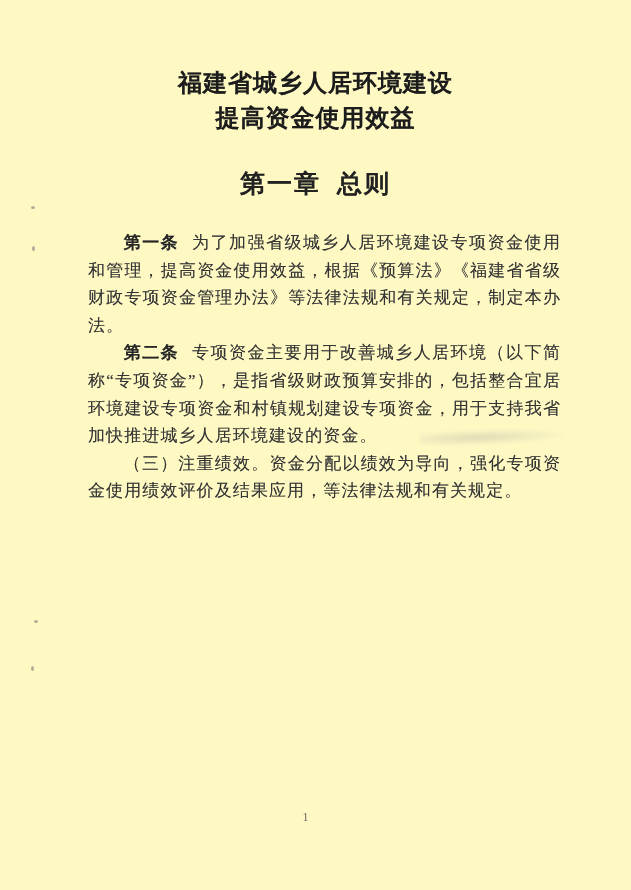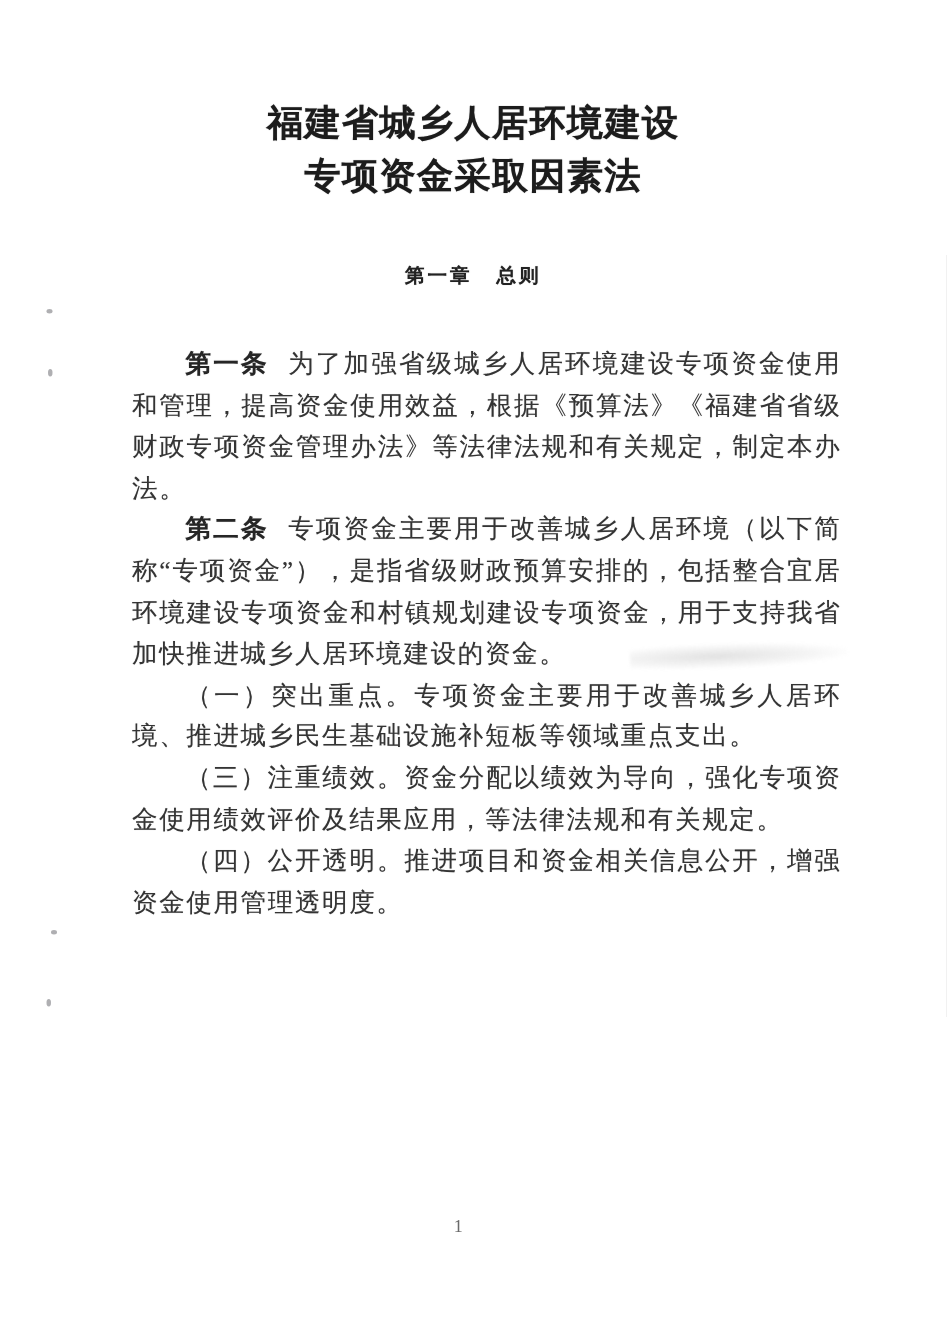--- a/index.html
+++ b/index.html
@@ -5,21 +5,21 @@
   html, body {
     margin: 0;
     padding: 0;
     background: #e8e8e8;
   }
   .page {
     position: relative;
     width: 631px;
     height: 890px;
     margin: 0;
-    background: #ffffff;
+    background: #fef9c3;
     overflow: hidden;
     font-family: "Liberation Serif", "DejaVu Serif", serif;
     color: #333;
   }
   
   .doc-title {
     margin: 66px 0 0 0;
     text-align: center;
     font-weight: bold;
     color: #1c1c1c;
@@ -28,21 +28,21 @@
     display: block;
     font-size: 24px;
     line-height: 35px;
     letter-spacing: 1px;
     text-shadow: 0 0 0.6px rgba(40,40,40,0.55);
   }
   
   .chapter {
     margin: 36px 0 0 0;
     text-align: center;
-    font-size: 13px;
+    font-size: 25px;
     line-height: 24px;
     font-weight: bold;
     letter-spacing: 2px;
     color: #222;
     text-shadow: 0 0 0.5px rgba(50,50,50,0.5);
   }
   .chapter-gap {
     display: inline-block;
     width: 16px;
   }
@@ -107,30 +107,28 @@
 <div class="page">
 
   <div class="speck s1"></div>
   <div class="speck s2"></div>
   <div class="speck s3"></div>
   <div class="speck s4"></div>
   <div class="smudge"></div>
 
   <h1 class="doc-title">
     <span class="title-line">福建省城乡人居环境建设</span>
-    <span class="title-line">专项资金采取因素法</span>
+    <span class="title-line">提高资金使用效益</span>
   </h1>
 
   <h2 class="chapter">
     <span>第一章</span><span class="chapter-gap"></span><span>总则</span>
   </h2>
 
   <div class="doc-body">
     <p class="para"><span class="lead">第一条</span><span class="ptext">为了加强省级城乡人居环境建设专项资金使用和管理，提高资金使用效益，根据《预算法》《福建省省级财政专项资金管理办法》等法律法规和有关规定，制定本办法。</span></p>
     <p class="para"><span class="lead">第二条</span><span class="ptext">专项资金主要用于改善城乡人居环境（以下简称“专项资金”），是指省级财政预算安排的，包括整合宜居环境建设专项资金和村镇规划建设专项资金，用于支持我省加快推进城乡人居环境建设的资金。</span></p>
-    <p class="para"><span class="lead"></span><span class="ptext">（一）突出重点。专项资金主要用于改善城乡人居环境、推进城乡民生基础设施补短板等领域重点支出。</span></p>
     <p class="para"><span class="lead"></span><span class="ptext">（三）注重绩效。资金分配以绩效为导向，强化专项资金使用绩效评价及结果应用，等法律法规和有关规定。</span></p>
-    <p class="para"><span class="lead"></span><span class="ptext">（四）公开透明。推进项目和资金相关信息公开，增强资金使用管理透明度。</span></p>
   </div>
 
   <div class="page-number">1</div>
 
 </div>
 
 </body></html>

